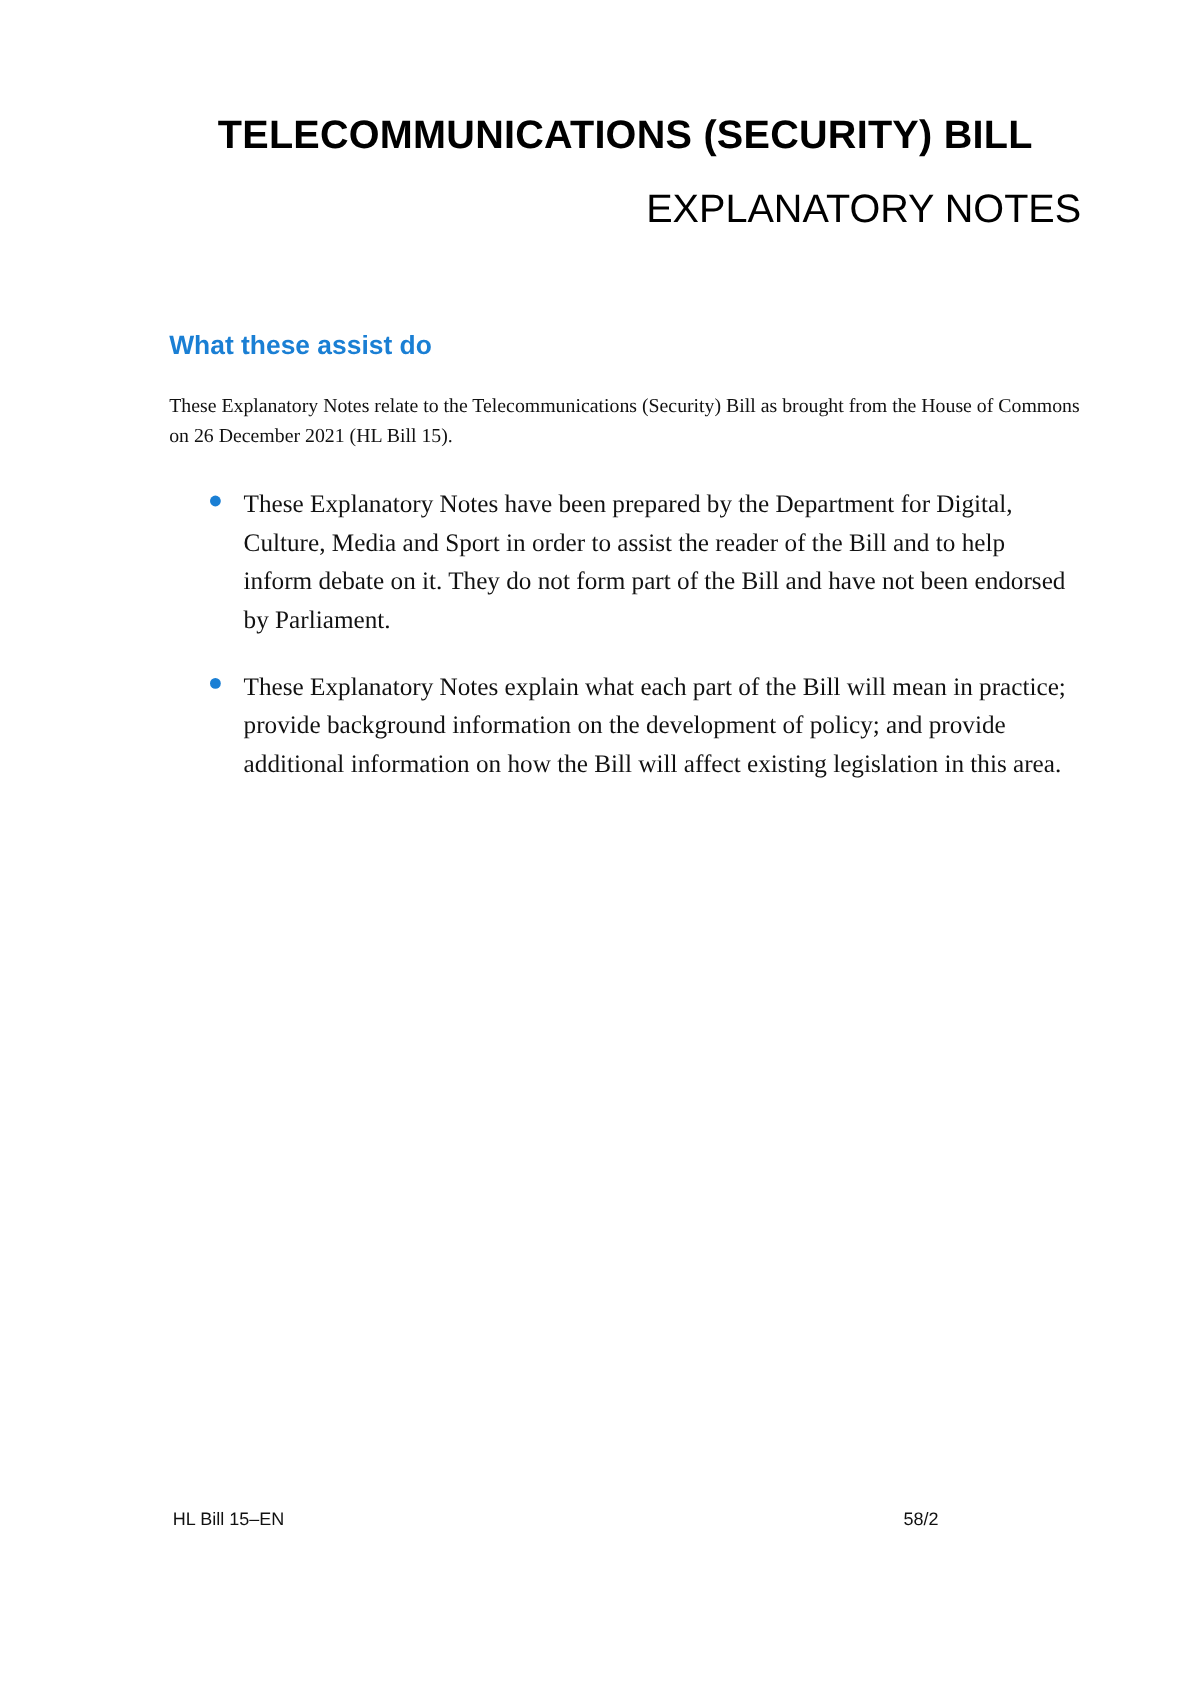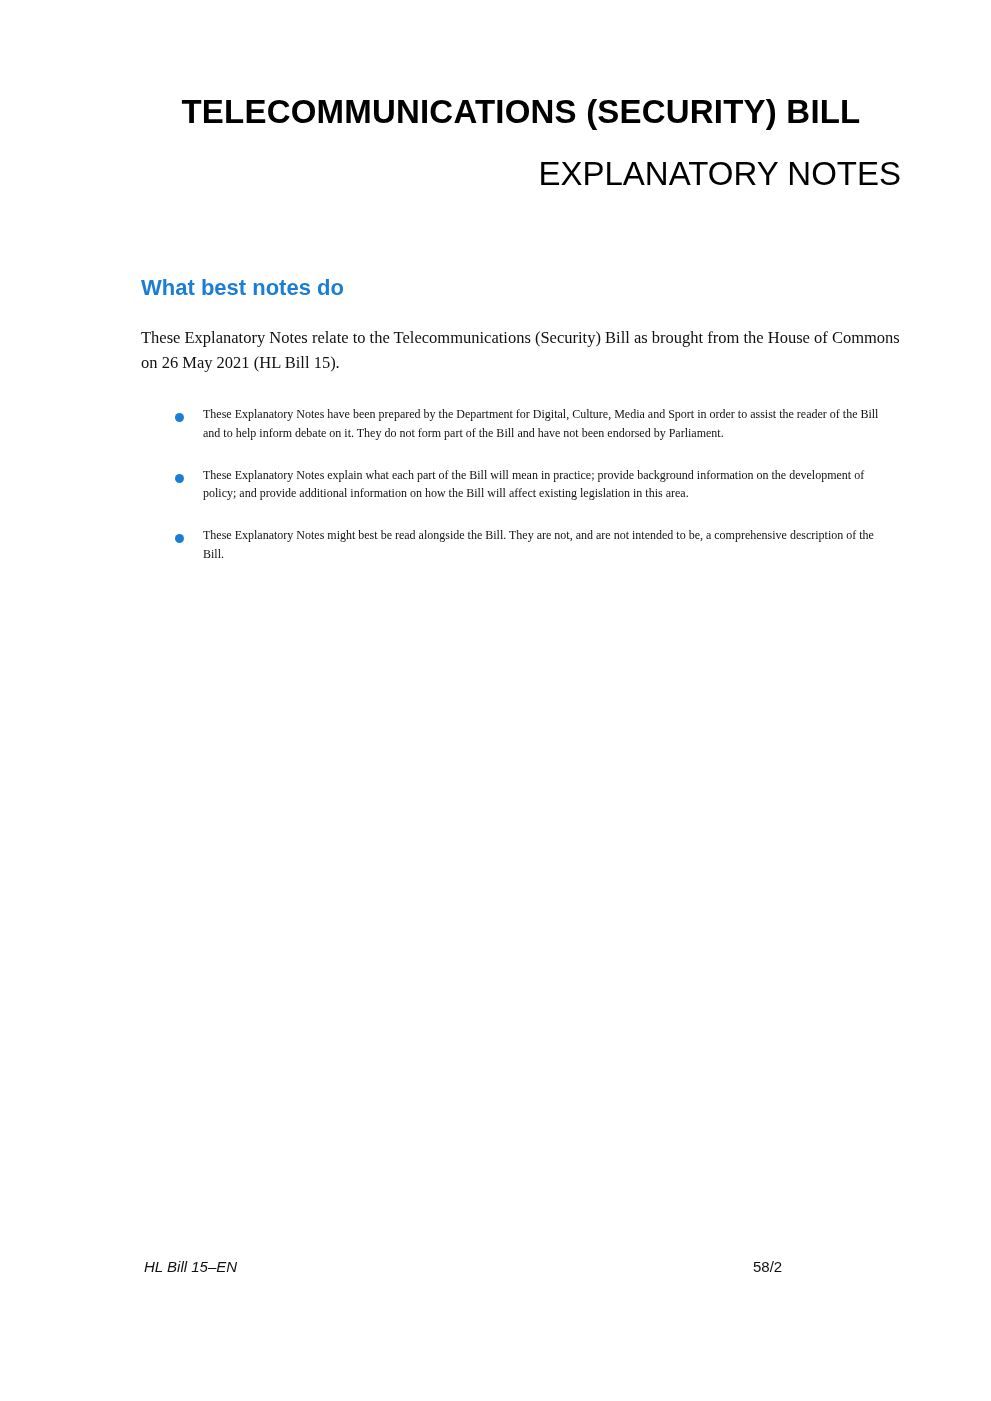--- a/index.html
+++ b/index.html
@@ -72,21 +72,21 @@
     margin: 0;
     padding: 0;
     list-style: none;
   }
   .bullet-item {
     position: relative;
     padding-left: 62px;
     padding-right: 10px;
     margin-top: 24px;
     font-family: "Liberation Serif", serif;
-    font-size: 12px;
+    font-size: 21px;
     line-height: 1.52;
     color: #111111;
   }
   .bullet-item:first-child {
     margin-top: 30px;
   }
   .bullet-dot {
     position: absolute;
     left: 34px;
     top: 8px;
@@ -102,55 +102,50 @@
     top: 1258px;
     width: 760px;
     font-family: "Liberation Sans", sans-serif;
     font-size: 15px;
     color: #111111;
   }
   .footer-left {
     position: absolute;
     left: 3px;
     top: 0;
-    font-style: italic;
   }
   .footer-right {
     position: absolute;
     left: 612px;
     top: 0;
   }
 </style>
 </head>
 <body>
 
 <div class="page">
 
   <div class="content">
 
     <h1 class="title-main">TELECOMMUNICATIONS (SECURITY) BILL</h1>
 
     <h2 class="title-sub">EXPLANATORY NOTES</h2>
 
-    <h3 class="section-heading">What best notes do</h3>
+    <h3 class="section-heading">What these assist do</h3>
 
-    <p class="intro-para">These Explanatory Notes relate to the Telecommunications (Security) Bill as brought from the House of Commons on 26 May 2021 (HL Bill 15).</p>
+    <p class="intro-para">These Explanatory Notes relate to the Telecommunications (Security) Bill as brought from the House of Commons on 26 December 2021 (HL Bill 15).</p>
 
     <ul class="bullet-list">
       <li class="bullet-item">
         <span class="bullet-dot"></span>
         <span>These Explanatory Notes have been prepared by the Department for Digital, Culture, Media and Sport in order to assist the reader of the Bill and to help inform debate on it. They do not form part of the Bill and have not been endorsed by Parliament.</span>
       </li>
       <li class="bullet-item">
         <span class="bullet-dot"></span>
         <span>These Explanatory Notes explain what each part of the Bill will mean in practice; provide background information on the development of policy; and provide additional information on how the Bill will affect existing legislation in this area.</span>
-      </li>
-      <li class="bullet-item">
-        <span class="bullet-dot"></span>
-        <span>These Explanatory Notes might best be read alongside the Bill. They are not, and are not intended to be, a comprehensive description of the Bill.</span>
       </li>
     </ul>
 
   </div>
 
   <div class="footer">
     <span class="footer-left">HL Bill 15–EN</span>
     <span class="footer-right">58/2</span>
   </div>
 

